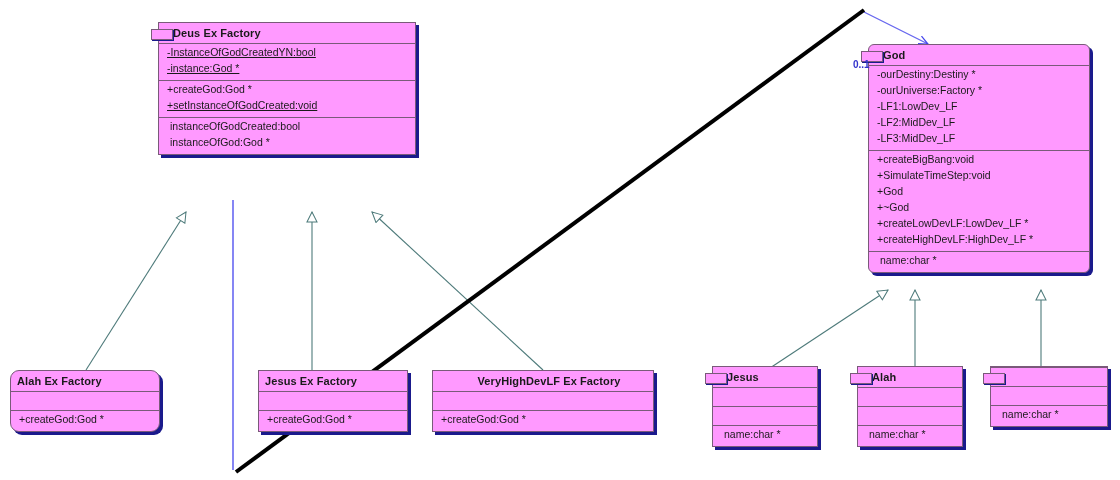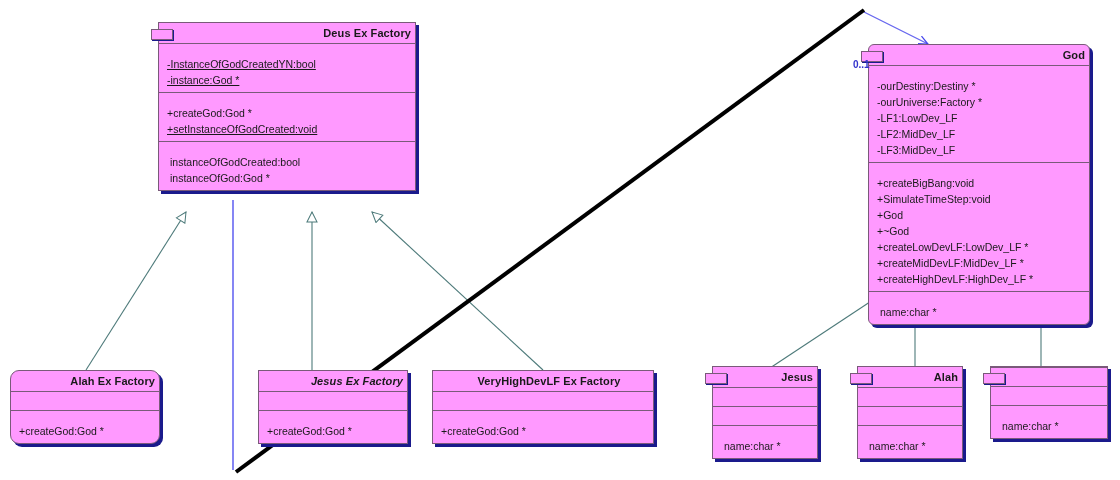--- a/index.html
+++ b/index.html
@@ -36,31 +36,31 @@
     left: -8px;
     top: 6px;
     width: 20px;
     height: 9px;
     background: #FF99FF;
     border: 1px solid #7a5a7a;
     box-shadow: 1px 1px 0 0 #1a1a8c;
     z-index: 6;
   }
   .class-title {
-    text-align: right;
+    text-align: left;
     font-weight: bold;
     font-size: 11px;
     color: #1a1a1a;
     padding: 4px 4px 4px 14px;
     white-space: nowrap;
     letter-spacing: 0.1px;
   }
   .compartment {
     border-top: 1px solid #7a5a7a;
-    padding: 12px 0 4px 0;
+    padding: 0 0 4px 0;
   }
   .compartment.empty-slot {
     height: 18px;
     padding: 0;
   }
   .member {
     font-size: 10.5px;
     color: #1a1a1a;
     padding: 1px 6px 1px 8px;
     white-space: nowrap;
@@ -152,40 +152,39 @@
       <div class="member">-LF1:LowDev_LF</div>
       <div class="member">-LF2:MidDev_LF</div>
       <div class="member">-LF3:MidDev_LF</div>
     </div>
     <div class="compartment">
       <div class="member">+createBigBang:void</div>
       <div class="member">+SimulateTimeStep:void</div>
       <div class="member">+God</div>
       <div class="member">+~God</div>
       <div class="member">+createLowDevLF:LowDev_LF *</div>
-      <div class="member">+createMidDevLF:MidDev_LF *</div>
       <div class="member">+createHighDevLF:HighDev_LF *</div>
     </div>
     <div class="compartment">
       <div class="member indented">name:char *</div>
     </div>
   </div>
 
   <div class="mult-label" style="left:853px; top:27px;margin-top:32px;">0..1</div>
 
   <div class="uml-class" style="left:10px; top:370px; width:150px;border-radius:9px;">
     <div class="class-title" style="padding-left:6px;">Alah Ex Factory</div>
     <div class="compartment empty-slot"></div>
     <div class="compartment">
       <div class="member">+createGod:God *</div>
     </div>
   </div>
 
   <div class="uml-class" style="left:258px; top:370px; width:150px;">
-    <div class="class-title" style="padding-left:6px;font-style:italic;">Jesus Ex Factory</div>
+    <div class="class-title" style="padding-left:6px;">Jesus Ex Factory</div>
     <div class="compartment empty-slot"></div>
     <div class="compartment">
       <div class="member">+createGod:God *</div>
     </div>
   </div>
 
   <div class="uml-class" style="left:432px; top:370px; width:222px;">
     <div class="class-title" style="padding-left:16px; text-align:center;">VeryHighDevLF Ex Factory</div>
     <div class="compartment empty-slot"></div>
     <div class="compartment">

